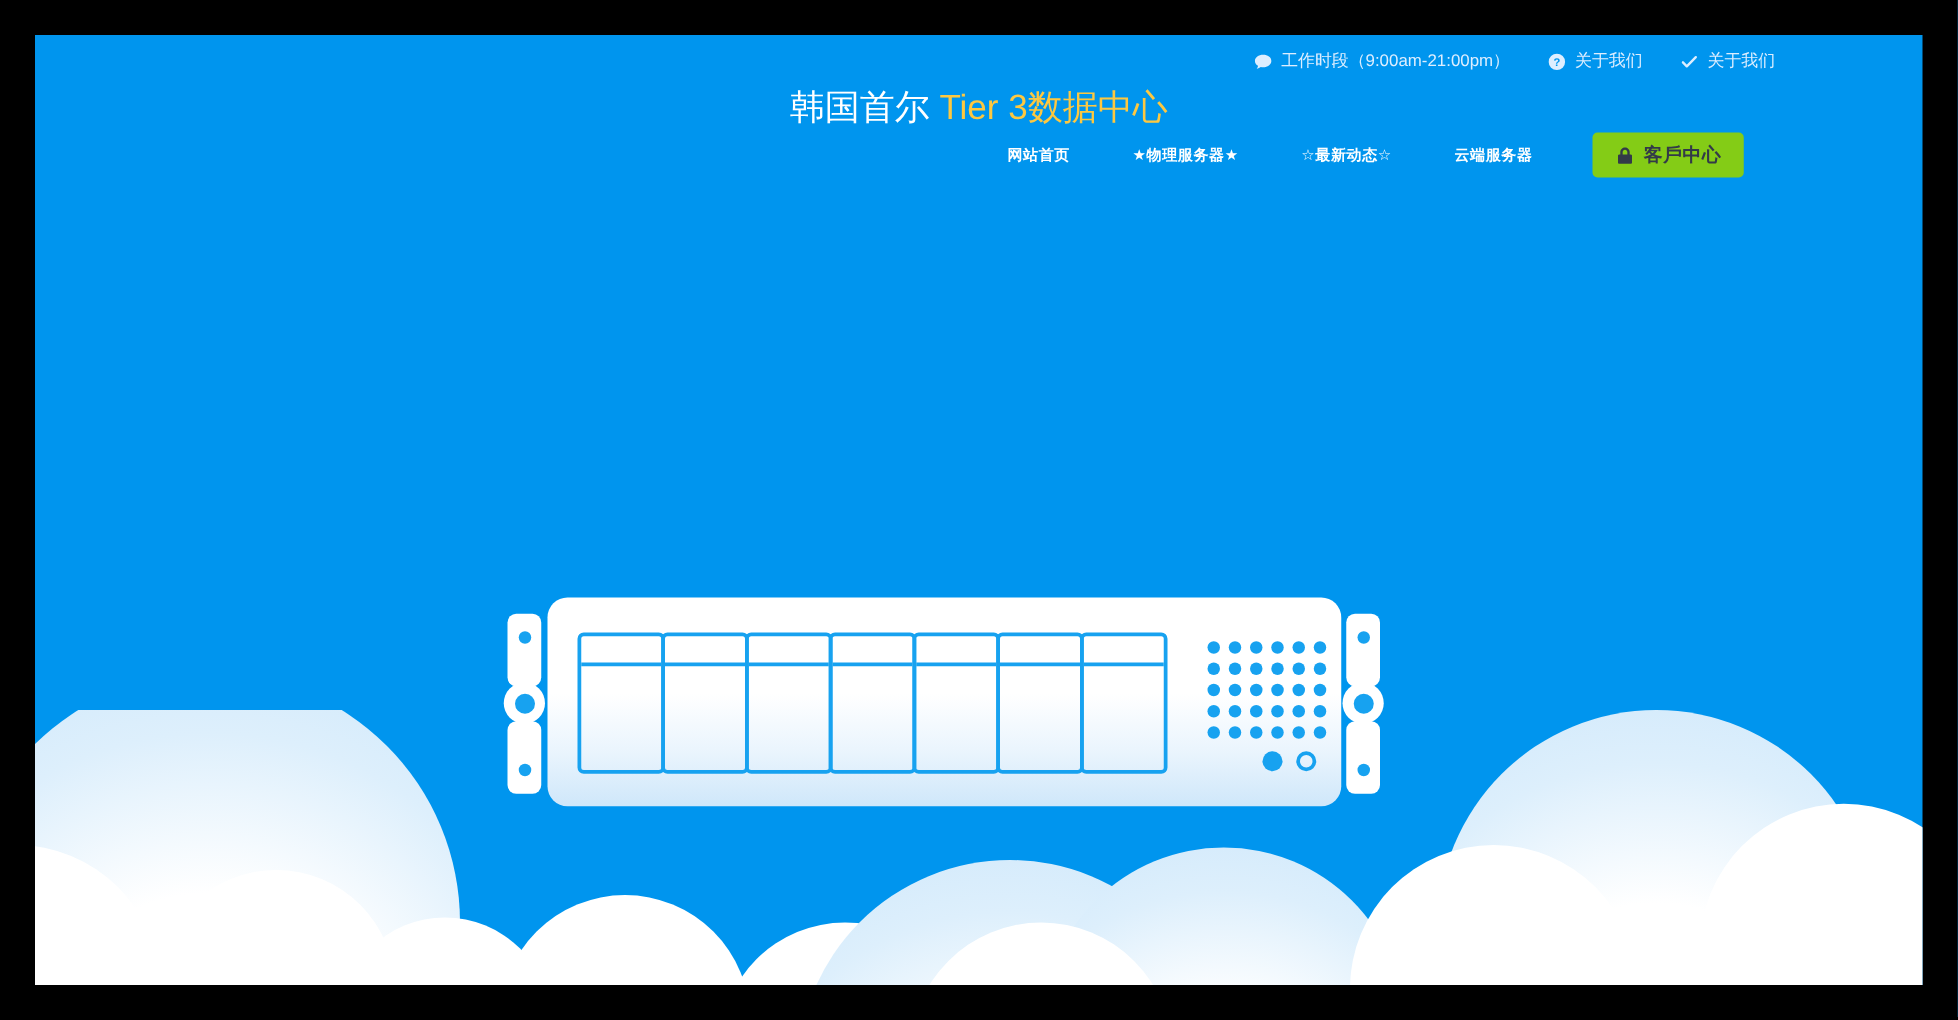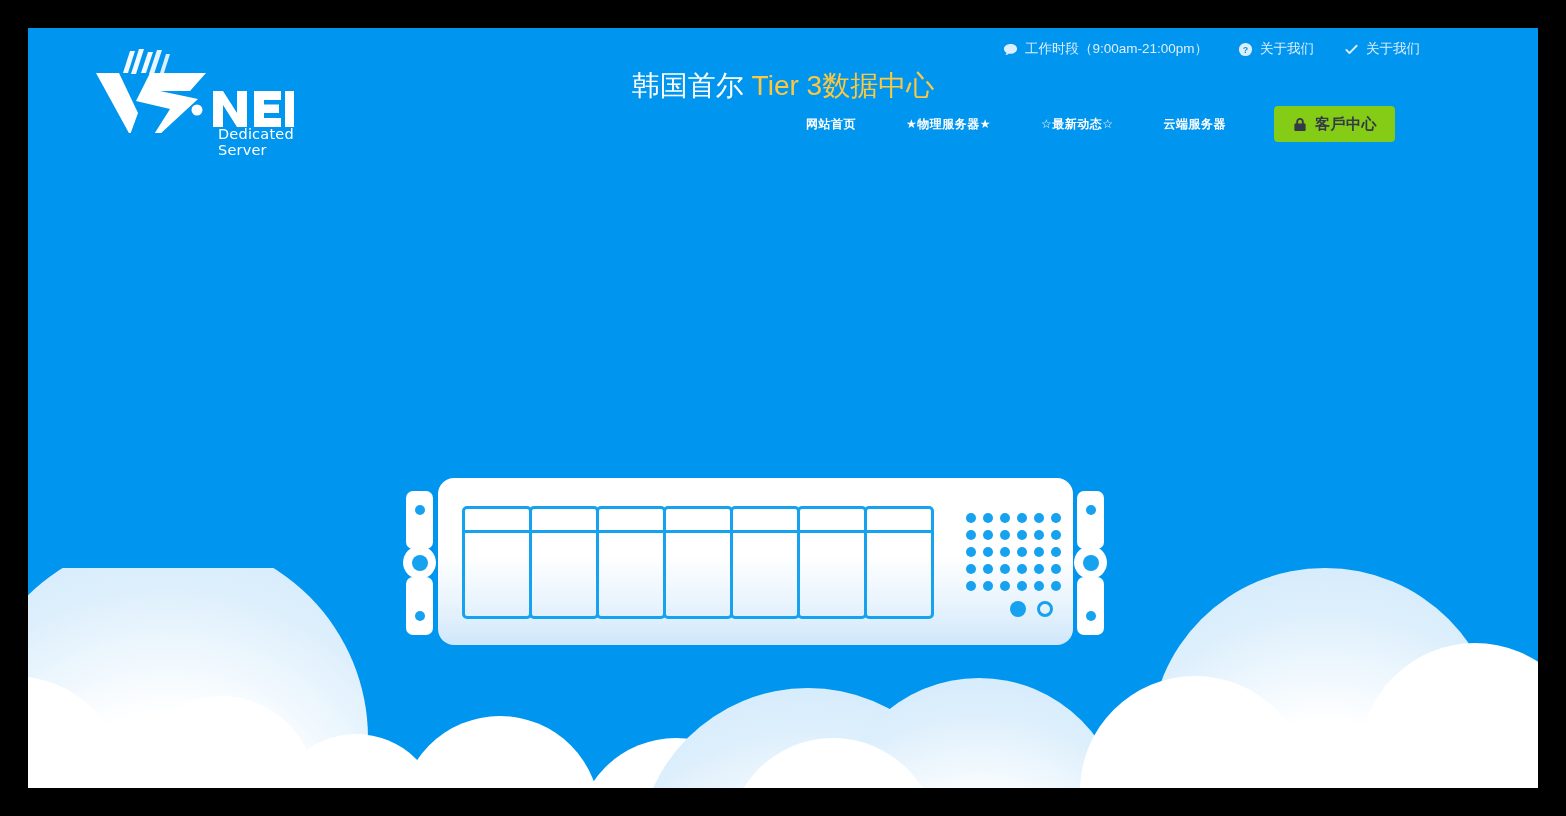--- a/index.html
+++ b/index.html
@@ -170,45 +170,20 @@
     <div class="ti">
       <span class="ic">
         <svg width="15" height="15" viewBox="0 0 16 16">
             <path d="M2.5 8.4l3.3 3.4L13.5 4" stroke="#ddeeff" stroke-width="2" fill="none" stroke-linecap="round" stroke-linejoin="round"></path>
           </svg>
       </span>
       <span>关于我们</span>
     </div>
   </div>
 
-  <div class="logo">
-    <svg width="200" height="86" viewBox="0 0 200 86">
-      <g fill="#ffffff">
-
-        <path d="M36 4 l5 0 -7 22 -5 0z" opacity=".95"></path>
-        <path d="M45 2 l5 0 -8 25 -5 0z" opacity=".95"></path>
-        <path d="M54 5 l5 0 -7 21 -5 0z" opacity=".95"></path>
-        <path d="M63 3 l5 0 -8 24 -5 0z" opacity=".9"></path>
-        <path d="M72 7 l4 0 -6 19 -4 0z" opacity=".85"></path>
-
-        <path d="M2 26 L25 26 L44 66 L36 88 L2 26 Z"></path>
-
-        <path d="M56 26 L112 26 L96 44 L66 44 L104 52 L52 100 L76 62 L42 54 Z"></path>
-      </g>
-      <g fill="#ffffff">
-
-        <circle cx="103" cy="63" r="5.5"></circle>
-
-        <path d="M119 44 h10 l14 22 v-22 h10 v36 h-10 l-14-22 v22 h-10z"></path>
-        <path d="M160 44 h27 v9 h-17 v4.5 h15 v8.5 h-15 v5 h17 v9 h-27z"></path>
-        <path d="M191 44 h9 v36 h-9z"></path>
-      </g>
-    </svg>
-    <div class="sub">Dedicated Server</div>
-  </div>
 
   <div class="nav">
     <a>网站首页</a>
     <a>★物理服务器★</a>
     <a>☆最新动态☆</a>
     <a>云端服务器</a>
     <a class="cta">
       <span class="ic">
         <svg width="14" height="15" viewBox="0 0 14 16">
             <path fill="#333a48" d="M7 1C4.8 1 3 2.8 3 5v2H2.2C1.5 7 1 7.5 1 8.2v5.6c0 .7.5 1.2 1.2 1.2h9.6c.7 0 1.2-.5 1.2-1.2V8.2C13 7.5 12.5 7 11.8 7H11V5c0-2.2-1.8-4-4-4zm0 2c1.1 0 2 .9 2 2v2H5V5c0-1.1.9-2 2-2z"></path>

